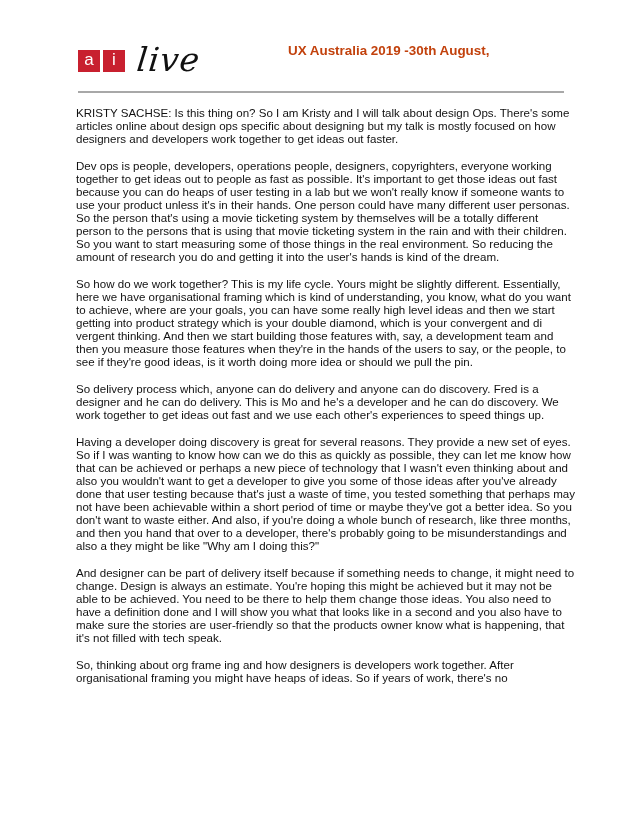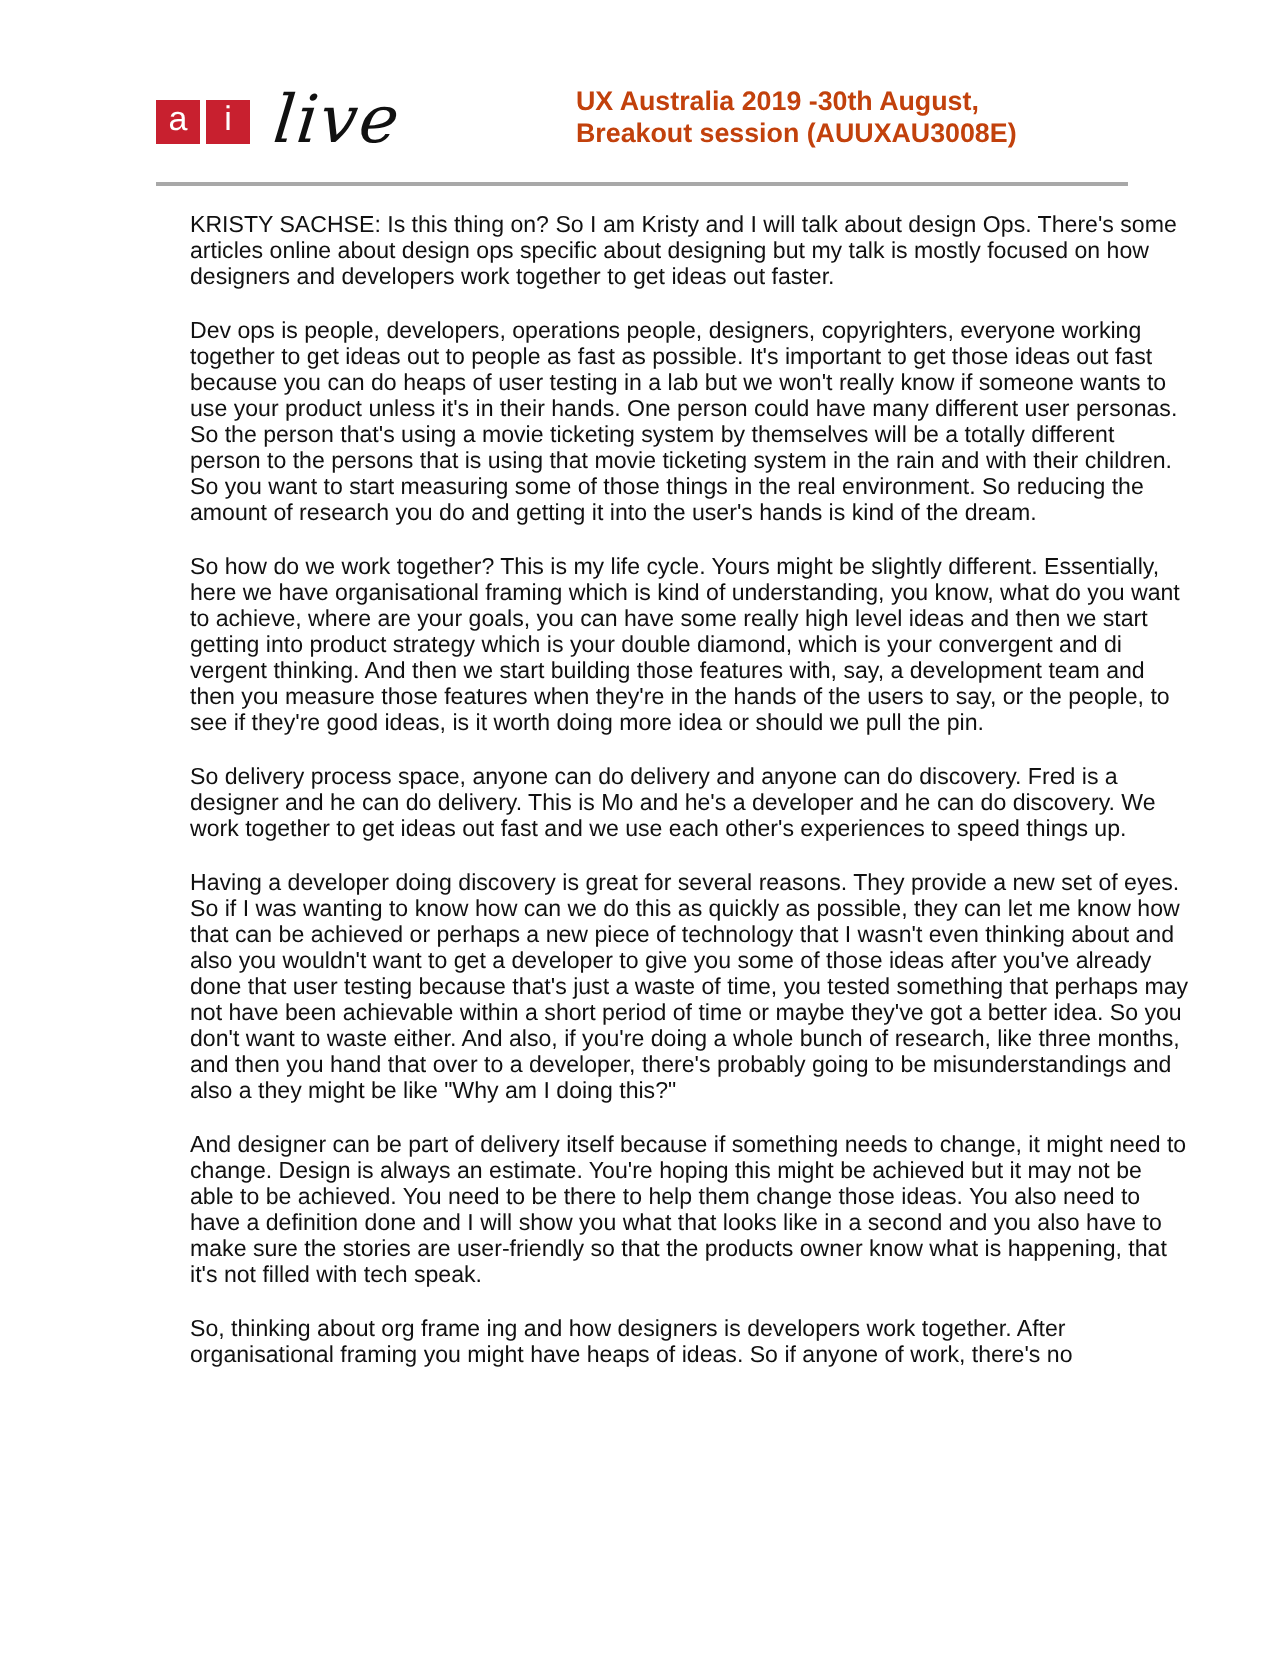--- a/index.html
+++ b/index.html
@@ -3,41 +3,40 @@
 <meta charset="utf-8">
 <style>
   html, body { margin: 0; padding: 0; background: #ffffff; }
   body { width: 640px; height: 828px; position: relative; overflow: hidden; font-family: "Liberation Sans", sans-serif; color: #111; }
   .header { position: absolute; left: 78px; top: 40px; width: 486px; height: 40px; }
   .logo { position: absolute; left: 0; top: 0; height: 40px; display: flex; align-items: center; }
   .logo-box { width: 22px; height: 22px; background: #c8202f; color: #fff; font-size: 17px; line-height: 20px; text-align: center; margin-right: 3px; margin-top: 2px; font-family: "Liberation Sans", sans-serif; }
   .logo-live { font-family: "DejaVu Serif", serif; font-style: italic; font-size: 33px; color: #111; margin-left: 9px; letter-spacing: 1px; line-height: 36px; transform: skewX(-6deg); font-weight: 300; }
   .title { position: absolute; left: 210px; top: 3px; font-weight: bold; font-size: 13.4px; line-height: 16px; color: #c2410c; }
   .rule { position: absolute; left: 78px; top: 91px; width: 486px; height: 2px; background: #a8a8a8; }
-  .content { position: absolute; left: 95px; top: 107px; width: 500px; font-size: 11.55px; line-height: 13.1px; }
+  .content { position: absolute; left: 76px; top: 107px; width: 500px; font-size: 11.55px; line-height: 13.1px; }
   .content p { margin: 0 0 13.4px 0; white-space: normal; }
 </style>
 </head>
 <body>
 
 <div class="header">
   <div class="logo">
     <span class="logo-box" style="background: rgb(200, 32, 47);">a</span>
     <span class="logo-box" style="background: rgb(200, 32, 47);">i</span>
     <span class="logo-live">live</span>
   </div>
   <div class="title">
     <div>UX Australia 2019 -30th August,</div>
-    <div>Breakout session (AUUXAU3008E)</div>
   </div>
 </div>
 
 <div class="rule"></div>
 
 <div class="content">
   <p>KRISTY SACHSE: Is this thing on? So I am Kristy and I will talk about design Ops. There's some articles online about design ops specific about designing but my talk is mostly focused on how designers and developers work together to get ideas out faster.</p>
   <p>Dev ops is people, developers, operations people, designers, copyrighters, everyone working together to get ideas out to people as fast as possible. It's important to get those ideas out fast because you can do heaps of user testing in a lab but we won't really know if someone wants to use your product unless it's in their hands. One person could have many different user personas. So the person that's using a movie ticketing system by themselves will be a totally different person to the persons that is using that movie ticketing system in the rain and with their children. So you want to start measuring some of those things in the real environment. So reducing the amount of research you do and getting it into the user's hands is kind of the dream.</p>
   <p>So how do we work together? This is my life cycle. Yours might be slightly different. Essentially, here we have organisational framing which is kind of understanding, you know, what do you want to achieve, where are your goals, you can have some really high level ideas and then we start getting into product strategy which is your double diamond, which is your convergent and di vergent thinking. And then we start building those features with, say, a development team and then you measure those features when they're in the hands of the users to say, or the people, to see if they're good ideas, is it worth doing more idea or should we pull the pin.</p>
-  <p>So delivery process space, anyone can do delivery and anyone can do discovery. Fred is a designer and he can do delivery. This is Mo and he's a developer and he can do discovery. We work together to get ideas out fast and we use each other's experiences to speed things up.</p>
+  <p>So delivery process which, anyone can do delivery and anyone can do discovery. Fred is a designer and he can do delivery. This is Mo and he's a developer and he can do discovery. We work together to get ideas out fast and we use each other's experiences to speed things up.</p>
   <p>Having a developer doing discovery is great for several reasons. They provide a new set of eyes. So if I was wanting to know how can we do this as quickly as possible, they can let me know how that can be achieved or perhaps a new piece of technology that I wasn't even thinking about and also you wouldn't want to get a developer to give you some of those ideas after you've already done that user testing because that's just a waste of time, you tested something that perhaps may not have been achievable within a short period of time or maybe they've got a better idea. So you don't want to waste either. And also, if you're doing a whole bunch of research, like three months, and then you hand that over to a developer, there's probably going to be misunderstandings and also a they might be like "Why am I doing this?"</p>
   <p>And designer can be part of delivery itself because if something needs to change, it might need to change. Design is always an estimate. You're hoping this might be achieved but it may not be able to be achieved. You need to be there to help them change those ideas. You also need to have a definition done and I will show you what that looks like in a second and you also have to make sure the stories are user-friendly so that the products owner know what is happening, that it's not filled with tech speak.</p>
-  <p>So, thinking about org frame ing and how designers is developers work together. After organisational framing you might have heaps of ideas. So if anyone of work, there's no</p>
+  <p>So, thinking about org frame ing and how designers is developers work together. After organisational framing you might have heaps of ideas. So if years of work, there's no</p>
 </div>
 
 </body></html>

